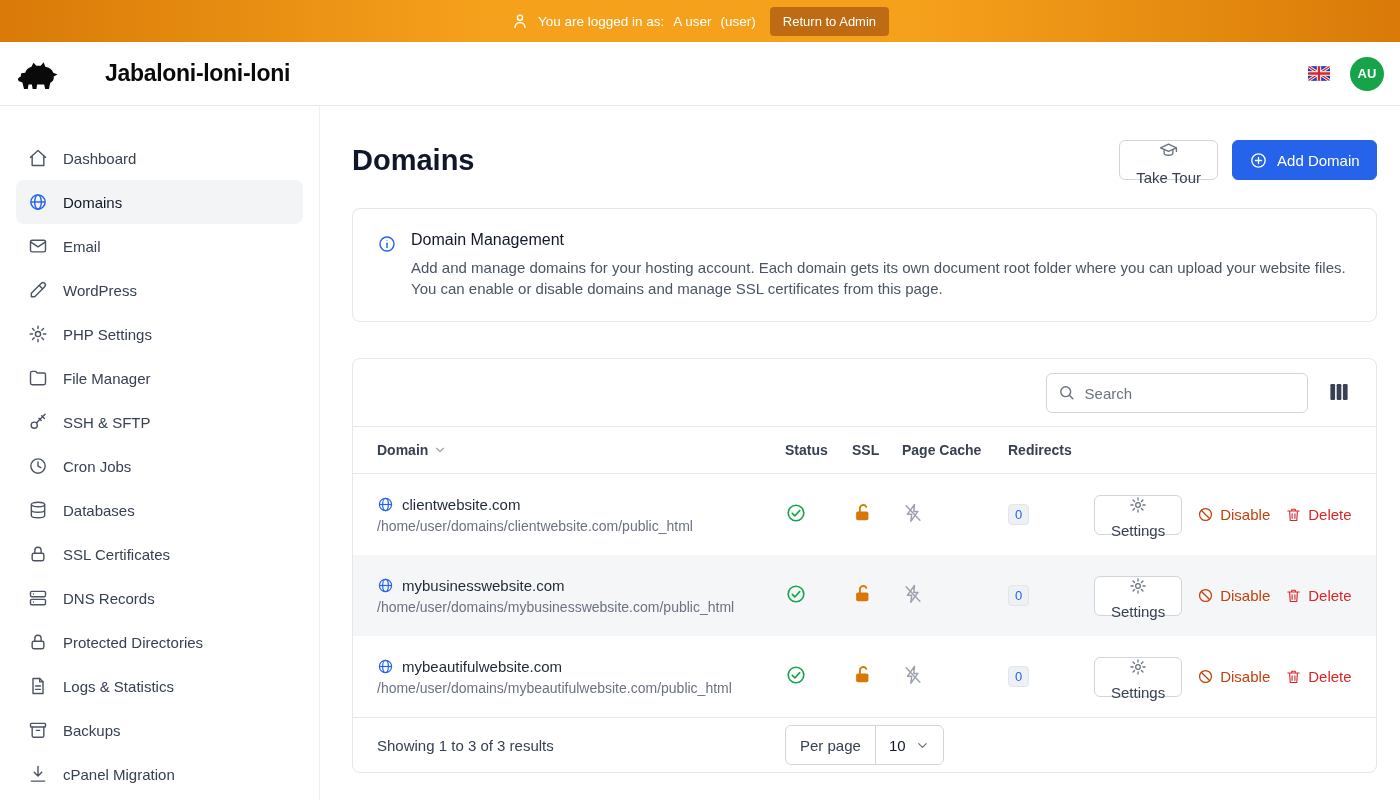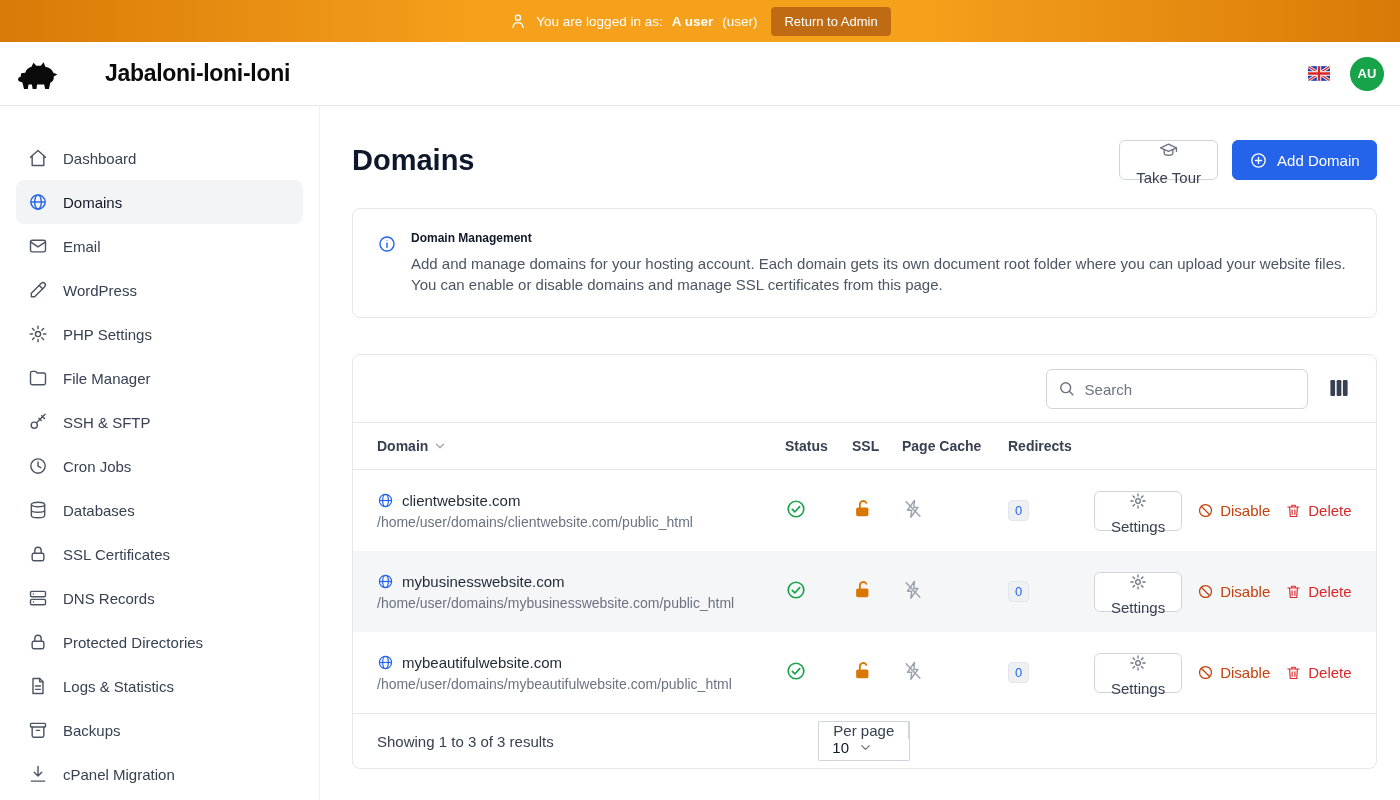--- a/index.html
+++ b/index.html
@@ -6,21 +6,21 @@
   html,body { width:1400px; height:800px; overflow:hidden; }
   body { font-family:"Liberation Sans", sans-serif; background:#fff; color:#111827; }
 
   
   .topbar {
     height:42px; display:flex; align-items:center; justify-content:center; gap:14px;
     background:linear-gradient(90deg,#d97a08 0%,#f6a11c 35%,#f6a11c 65%,#d97a08 100%);
     color:#fff; font-size:13.5px;
   }
   .topbar .msg { display:flex; align-items:center; gap:9px; }
-  .topbar b { font-weight:700; }
+  .topbar b { font-weight:400; }
   .return-btn {
     background:rgba(146,64,14,.55); color:#fff; border:none; border-radius:4px;
     font-size:13px; padding:7px 13px; cursor:pointer; font-family:inherit;
   }
 
   
   .header {
     height:64px; display:flex; align-items:center; padding:0 16px 0 16px;
     border-bottom:1px solid #e5e7eb; background:#fff;
   }
@@ -55,21 +55,21 @@
   .btn-secondary { background:#fff; border:1px solid #d1d5db; color:#374151;flex-direction:column; }
   .btn-secondary .ic { color:#6b7280; }
   .btn-primary { background:#2563eb; border:1px solid #2563eb; color:#fff; }
   .ic { display:inline-block; }
   .ic svg { display:block; width:100%; height:100%; }
 
   
   .card { border:1px solid #e5e7eb; border-radius:8px; background:#fff; }
   .info-card { margin-top:28px; padding:22px 24px; display:flex; gap:14px; }
   .info-ic { width:20px; height:20px; color:#2563eb; flex:0 0 20px; margin-top:3px; }
-  .info-title { font-size:12px; font-weight:700; color:#111827; margin-bottom:9px; }
+  .info-title { font-size:16px; font-weight:400; color:#111827; margin-bottom:9px; }
   .info-body { font-size:15px; color:#4b5563; line-height:1.38; max-width:940px; }
 
   
   .table-card { margin-top:36px; }
   .toolbar { display:flex; align-items:center; justify-content:flex-end; gap:16px; padding:14px 22px 13px 24px; }
   .search-box { position:relative; width:262px; }
   .search-box input {
     width:100%; height:40px; border:1px solid #d1d5db; border-radius:6px;
     padding:0 12px 0 38px; font-size:15px; font-family:inherit; color:#111827; outline:none;
   }
@@ -96,22 +96,22 @@
   .settings-btn { gap:8px; }
   .settings-btn .ic { width:18px; height:18px; }
   .link-btn { display:flex; align-items:center; gap:6px; background:none; border:none; font-size:15px;
               cursor:pointer; font-family:inherit; }
   .link-btn .ic { width:17px; height:17px; }
   .disable-btn { color:#c2410c; }
   .delete-btn { color:#dc2626; }
 
   .tfoot { border-top:1px solid #e5e7eb; height:55px; display:grid; grid-template-columns:1fr auto 1fr;
            align-items:center; padding:0 24px; font-size:15px; color:#374151; }
-  .perpage { display:flex; align-items:stretch; border:1px solid #d1d5db; border-radius:1px; height:40px;
-             overflow:hidden; cursor:pointer; justify-self:center;flex-direction:column; }
+  .perpage { display:flex; align-items:stretch; border:1px solid #d1d5db; border-radius:6px; height:40px;
+             overflow:hidden; cursor:pointer; justify-self:center; }
   .perpage .pp-label { display:flex; align-items:center; padding:0 14px; color:#374151; border-right:1px solid #d1d5db; }
   .perpage .pp-value { display:flex; align-items:center; gap:9px; padding:0 13px; color:#111827; }
   .pp-chev { width:15px; height:15px; color:#6b7280; }
 </style>
 </head>
 <body>
 
 <svg width="0" height="0" style="position:absolute" aria-hidden="true">
   <defs>
     <g id="stroke-defaults"></g>

